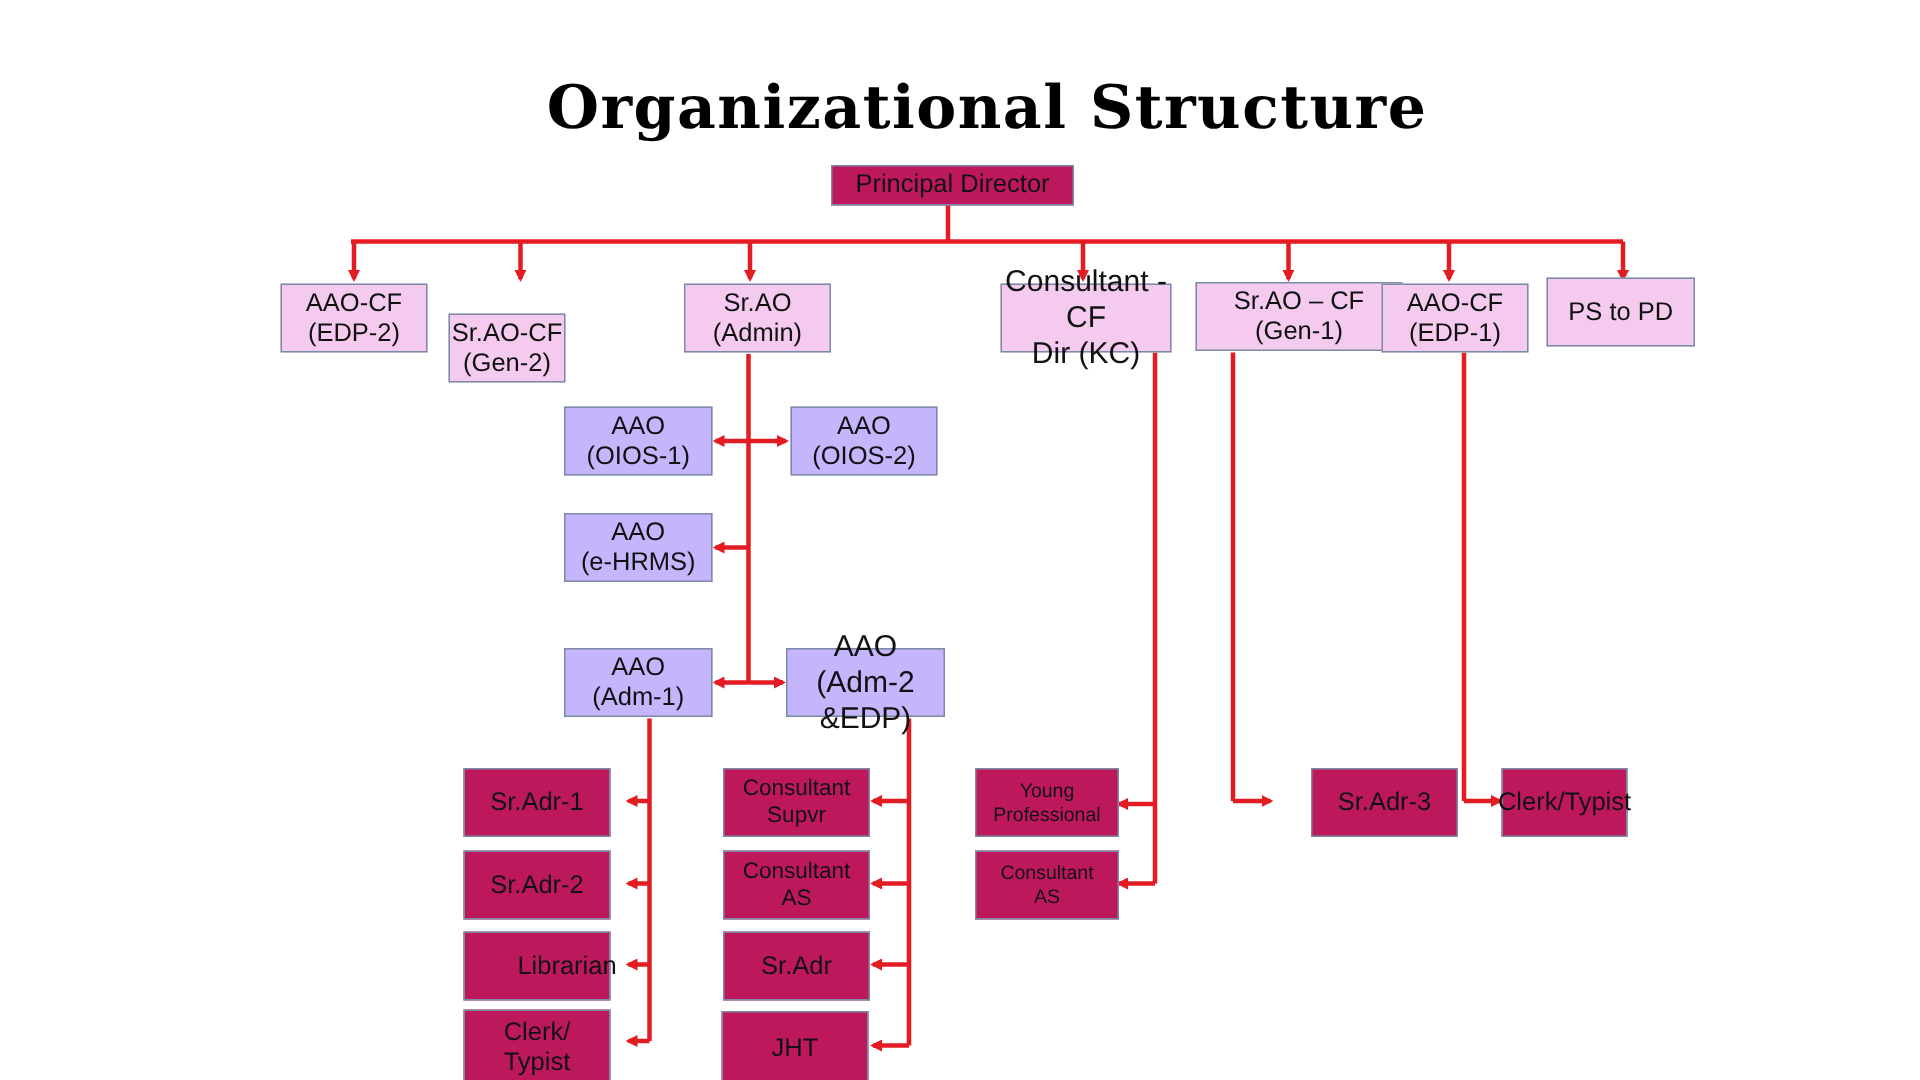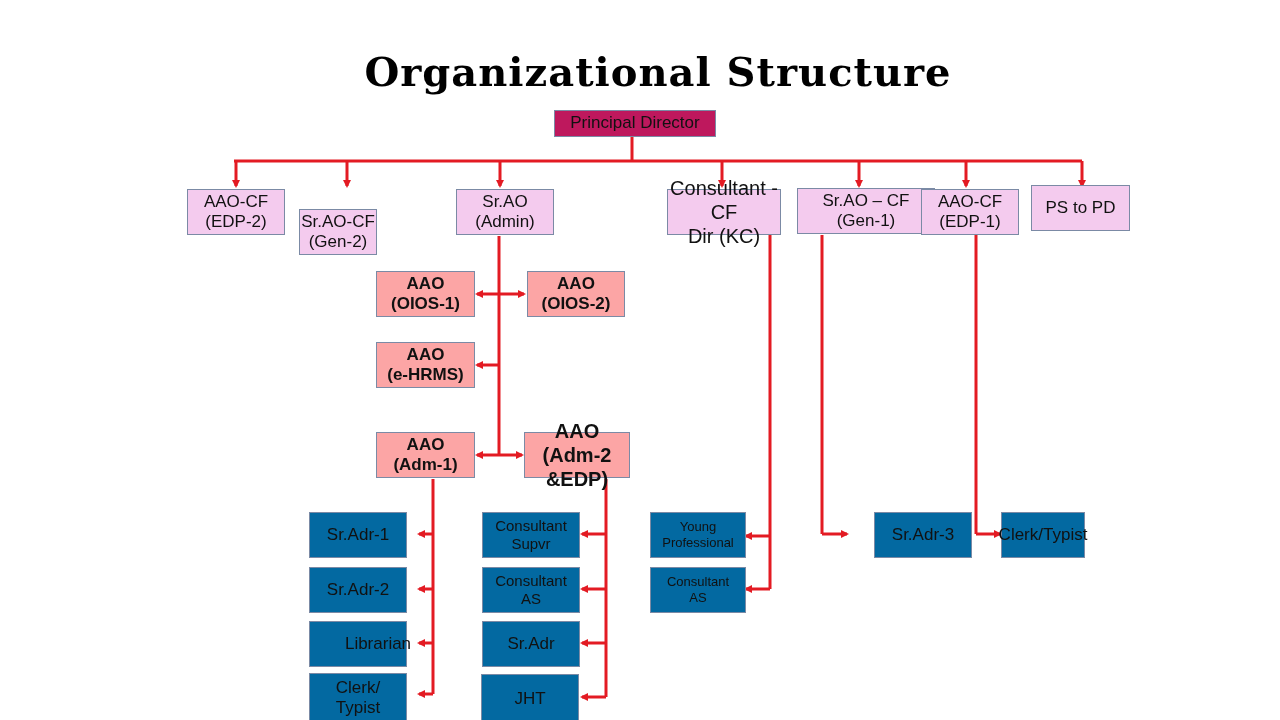--- a/index.html
+++ b/index.html
@@ -1,22 +1,22 @@
 <!DOCTYPE html>
 <html><head>
 <meta charset="utf-8">
 <style>
   html,body{margin:0;padding:0;background:#fff;}
   body{width:1280px;height:720px;position:relative;overflow:hidden;font-family:"Liberation Sans",sans-serif;}
   .title{position:absolute;left:0;top:48px;width:1316px;text-align:center;font-family:"DejaVu Serif",serif;font-weight:900;font-size:40px;color:#000;letter-spacing:1px;}
   .box{position:absolute;box-sizing:border-box;border:1.5px solid #7b8aa5;display:flex;align-items:center;justify-content:center;text-align:center;color:#111;line-height:1.2;white-space:pre-line;font-size:17px;}
   .green{background:#be185d;}
   .pink{background:#f4cbee;}
-  .grey{background:#fca5a5;font-weight:bold;}
-  .peach{background:#0369a1;}
+  .grey{background:#c4b5fd;}
+  .peach{background:#be185d;}
   .sm{font-size:20px;}
   svg.lines{position:absolute;left:0;top:0;}
 </style>
 </head>
 <body>
 
 <div class="title">Organizational Structure</div>
 
 <svg class="lines" width="1280" height="720">
   <defs>

